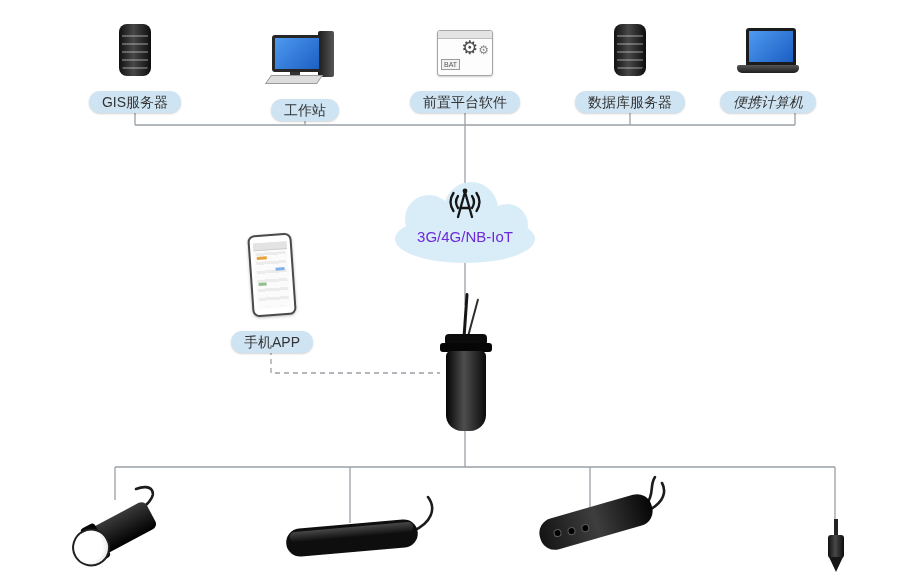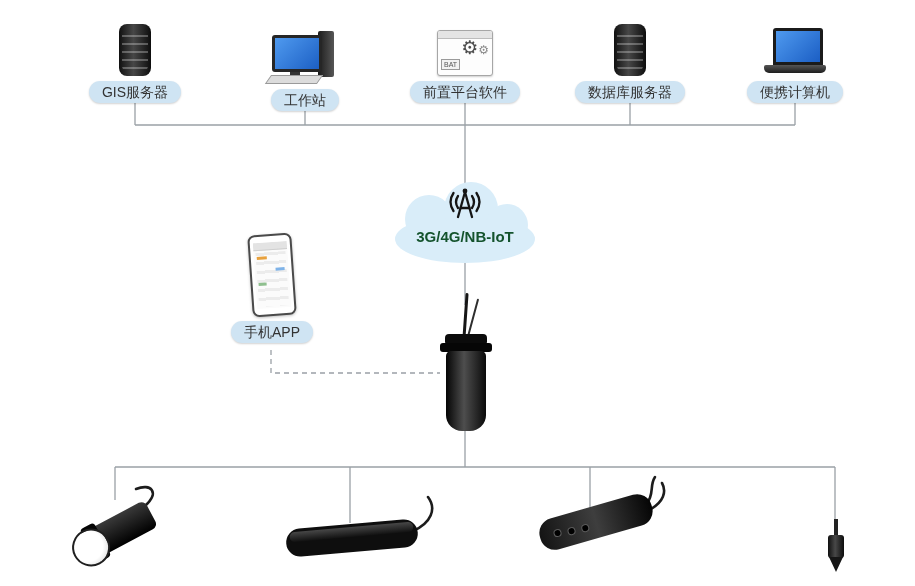--- a/index.html
+++ b/index.html
@@ -7,21 +7,21 @@
     position:relative;width:915px;height:586px;background:#ffffff;
     font-family:"Liberation Sans",sans-serif;overflow:hidden;
   }
   .wires{position:absolute;left:0;top:0;width:915px;height:586px;pointer-events:none;}
 
   
   .node{position:absolute;display:flex;flex-direction:column;align-items:center;}
   .icon-wrap{height:60px;display:flex;align-items:flex-end;justify-content:center;}
   .pill{
     background:#cfe4f3;color:#333;font-size:14px;line-height:16px;
-    padding:3px 13px;border-radius:12px;white-space:nowrap;margin-top:5px;
+    padding:3px 13px;border-radius:12px;white-space:nowrap;margin-top:15px;
     box-shadow:0 1px 2px rgba(0,0,0,.18);
   }
 
   
   .icon-server{width:32px;height:52px;background:linear-gradient(90deg,#101010,#474747 45%,#0d0d0d);
     border-radius:8px;position:relative;}
   .icon-server::before{content:"";position:absolute;left:3px;right:3px;top:5px;bottom:5px;
     background:repeating-linear-gradient(to bottom,transparent 0 6px,rgba(255,255,255,.28) 6px 8px);
     border-radius:5px;}
 
@@ -45,21 +45,21 @@
 
   .icon-laptop{position:relative;width:66px;height:50px;}
   .lp-screen{position:absolute;left:11px;top:2px;width:44px;height:31px;
     background:linear-gradient(135deg,#4f9aef,#1b5ec4);border:3px solid #1b1b1b;border-radius:3px 3px 0 0;}
   .lp-base{position:absolute;left:2px;top:39px;width:62px;height:8px;
     background:linear-gradient(#555,#1e1e1e);border-radius:2px 2px 5px 5px;}
 
   
   .cloud{position:absolute;left:379px;top:180px;width:172px;height:86px;}
   .cloud-label{position:absolute;left:0;right:0;top:48px;text-align:center;
-    font-size:15px;color:#14532d;font-weight:700;}
+    font-size:15px;color:#6d28d9;font-weight:400;}
   .cloud-antenna{position:absolute;left:66px;top:5px;}
 
   
   .icon-phone{width:40px;height:78px;background:#fff;border:2px solid #4a4a4a;border-radius:7px;
     position:relative;transform:rotate(-4deg);box-shadow:0 1px 3px rgba(0,0,0,.25);}
   .ph-screen{position:absolute;left:3px;right:3px;top:6px;bottom:6px;background:#fbfbfb;overflow:hidden;}
   .ph-head{height:7px;background:#e3e3e3;border-bottom:1px solid #cfcfcf;}
   .ph-rows{position:absolute;left:2px;right:2px;top:10px;bottom:2px;
     background:repeating-linear-gradient(to bottom,#ececec 0 3px,transparent 3px 9px);}
   .ph-mark1{position:absolute;left:3px;top:14px;width:10px;height:3px;background:#e8a13d;}
@@ -156,21 +156,21 @@
     <div class="pill">前置平台软件</div>
   </div>
 
   <div class="node" style="left:550px;top:16px;width:160px;">
     <div class="icon-wrap">
       <div class="icon-server"></div>
     </div>
     <div class="pill">数据库服务器</div>
   </div>
 
-  <div class="node" style="left:715px;top:16px;width:160px;">
+  <div class="node" style="left:688px;top:16px;width:160px;font-style:italic;">
     <div class="icon-wrap">
       <div class="icon-laptop">
         <div class="lp-screen"></div>
         <div class="lp-base"></div>
       </div>
     </div>
     <div class="pill">便携计算机</div>
   </div>
 
   <div class="cloud">

